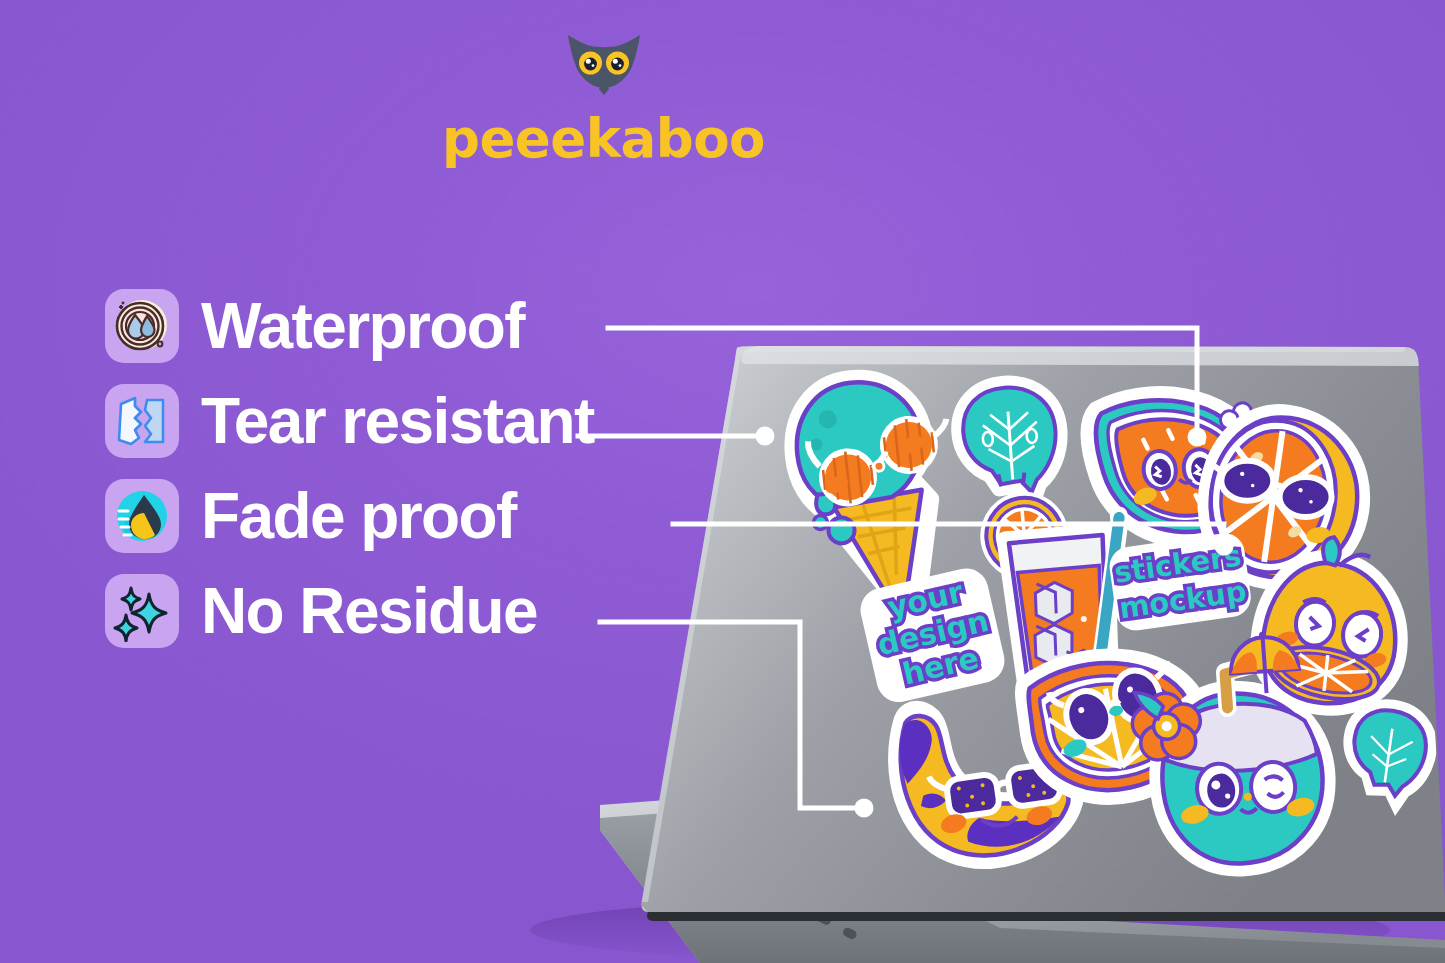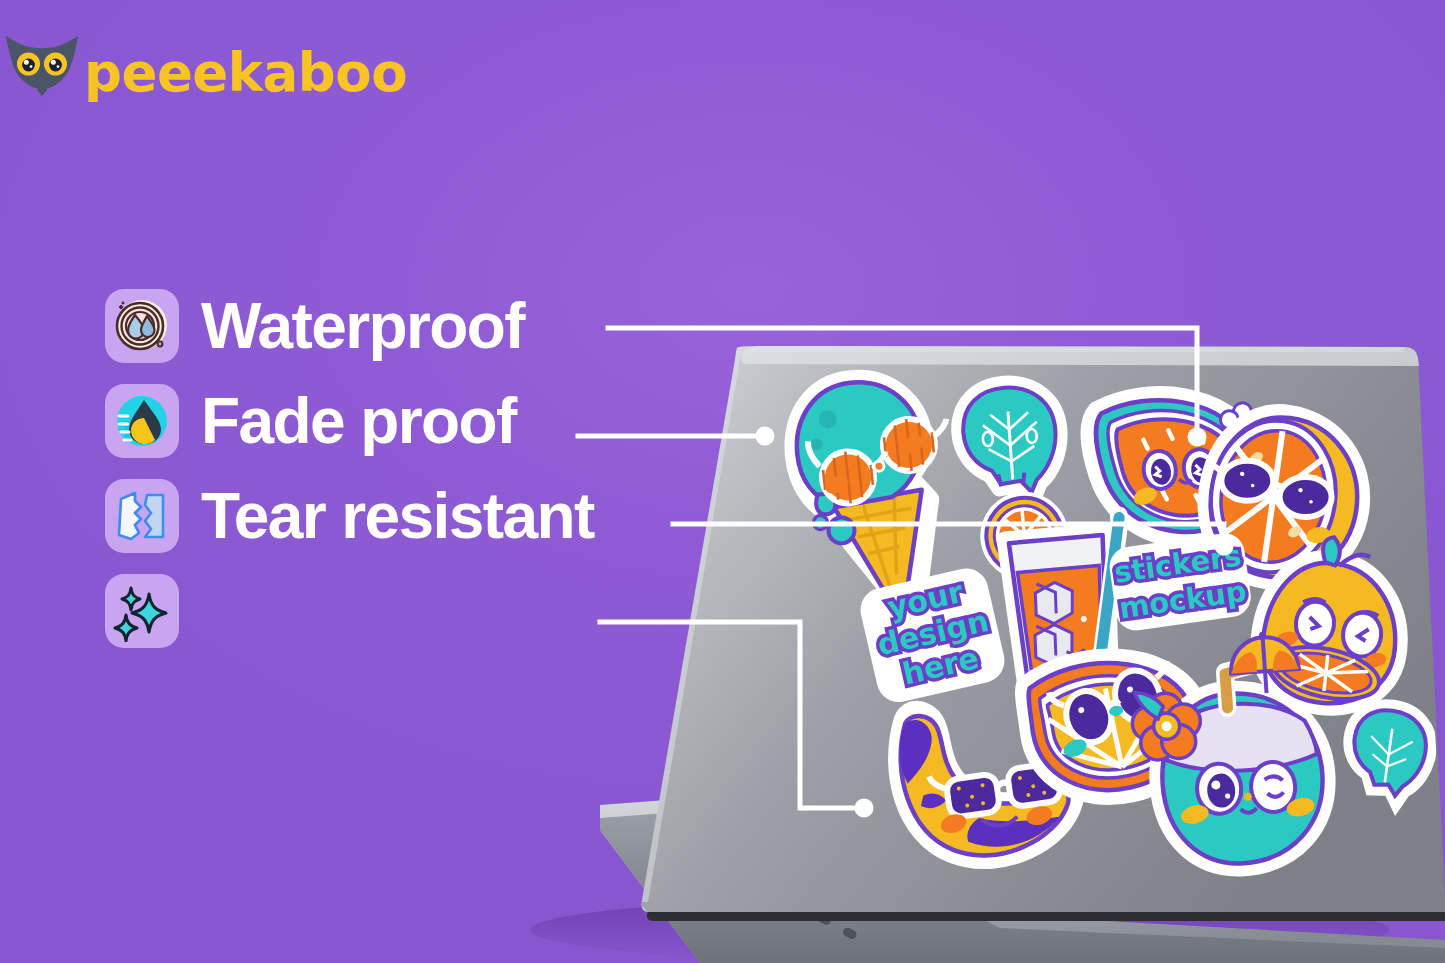--- a/index.html
+++ b/index.html
@@ -14,21 +14,21 @@
     position:absolute; inset:0;
     width:1445px; height:963px;
     background:
       radial-gradient(ellipse 900px 600px at 52% 30%, #9663DB 0%, #8E5BD4 45%, #8857D0 100%);
     overflow:hidden;
   }
 
   
   .logo-block {
     position:absolute; left:0; top:32px; width:1207px;
-    display:flex; flex-direction:row; align-items:center;
+    display:flex; flex-direction:column; align-items:center;
   }
   .owl { width:84px; height:66px; display:block; }
   .wordmark {
     margin-top:14px;
     font-family:"DejaVu Sans", sans-serif;
     font-weight:700;
     font-size:53px;
     letter-spacing:-0.5px;
     color:#F8C325;
     line-height:1;
@@ -455,52 +455,53 @@
           <circle cx="49" cy="49" r="2.4" fill="none" stroke="#4A2B2B" stroke-width="2"></circle>
           <circle cx="12" cy="8" r="1.4" fill="#4A2B2B"></circle>
         </svg>
       </div>
       <div class="feature-label">Waterproof</div>
     </div>
 
     <div class="feature-row">
       <div class="badge">
         <svg width="62" height="62" viewBox="0 0 62 62">
+          <path d="M10 14 L24 8 L24 16 L30 22 L24 28 L30 34 L24 40 L28 48 L20 54 L8 50 Z" fill="#F4F7FD" stroke="#3E8CEE" stroke-width="2.6" stroke-linejoin="round"></path>
+          <path d="M36 10 L52 10 L52 52 L34 52 L40 44 L34 36 L40 28 L34 20 Z" fill="#BFD7F2" stroke="#3E8CEE" stroke-width="2.6" stroke-linejoin="round"></path>
+          <path d="M24 8 L24 16 L30 22 L24 28 L30 34 L24 40 L28 48" fill="none" stroke="#3E8CEE" stroke-width="2.2"></path>
+        </svg>
+      </div>
+      <div class="feature-label">Tear resistant</div>
+    </div>
+
+    <div class="feature-row">
+      <div class="badge">
+        <svg width="62" height="62" viewBox="0 0 62 62">
           <circle cx="31" cy="31" r="25" fill="#22D3E8"></circle>
           <path d="M31 31 A25 25 0 0 1 14 53 L14 31 Z" fill="#1BB9CE" opacity="0.45"></path>
           <path d="M33 10 C44 25 50 32 50 39.5 C50 48 43 54 34 54 C25 54 18 48 18 39.5 C18 32 23 25 33 10 Z" fill="#2B3A4A"></path>
           <path d="M33 28 C26 28 20 33 20 40 C20 48 26 54 34 54 C38 54 41.5 52.5 44 50 Z" fill="#F5C518"></path>
           <path d="M22 38 A13 13 0 0 0 34 54 L34 38 Z" fill="#F5C518"></path>
           <g stroke="#FFFFFF" stroke-width="3" stroke-linecap="round">
             <path d="M8 26 l9 0"></path>
               <path d="M8 34 l9 0"></path>
               <path d="M10 42 l8 0"></path>
               <path d="M13 50 l7 0"></path>
           </g>
         </svg>
       </div>
       <div class="feature-label">Fade proof</div>
     </div>
 
     <div class="feature-row">
       <div class="badge">
         <svg width="62" height="62" viewBox="0 0 62 62">
-          <path d="M10 14 L24 8 L24 16 L30 22 L24 28 L30 34 L24 40 L28 48 L20 54 L8 50 Z" fill="#F4F7FD" stroke="#3E8CEE" stroke-width="2.6" stroke-linejoin="round"></path>
-          <path d="M36 10 L52 10 L52 52 L34 52 L40 44 L34 36 L40 28 L34 20 Z" fill="#BFD7F2" stroke="#3E8CEE" stroke-width="2.6" stroke-linejoin="round"></path>
-          <path d="M24 8 L24 16 L30 22 L24 28 L30 34 L24 40 L28 48" fill="none" stroke="#3E8CEE" stroke-width="2.2"></path>
-        </svg>
-      </div>
-      <div class="feature-label">Tear resistant</div>
-    </div>
-
-    <div class="feature-row">
-      <div class="badge">
-        <svg width="62" height="62" viewBox="0 0 62 62">
           <path d="M38 14 C40 26 44 30 55 33 C44 36 40 40 38 52 C36 40 32 36 21 33 C32 30 36 26 38 14 Z" fill="#3FD4E0" stroke="#11232E" stroke-width="3" stroke-linejoin="round"></path>
           <path d="M20 8 C21 15 23 17 29 19 C23 21 21 23 20 30 C19 23 17 21 11 19 C17 17 19 15 20 8 Z" fill="#3FD4E0" stroke="#11232E" stroke-width="3" stroke-linejoin="round"></path>
           <path d="M15 35 C16 43 19 46 26 48 C19 50 16 53 15 61 C14 53 11 50 4 48 C11 46 14 43 15 35 Z" fill="#3FD4E0" stroke="#11232E" stroke-width="3" stroke-linejoin="round"></path>
         </svg>
       </div>
+      <div class="feature-label">No Residue</div>
     </div>
 
   </div>
 
 </div>
 
 </body></html>

